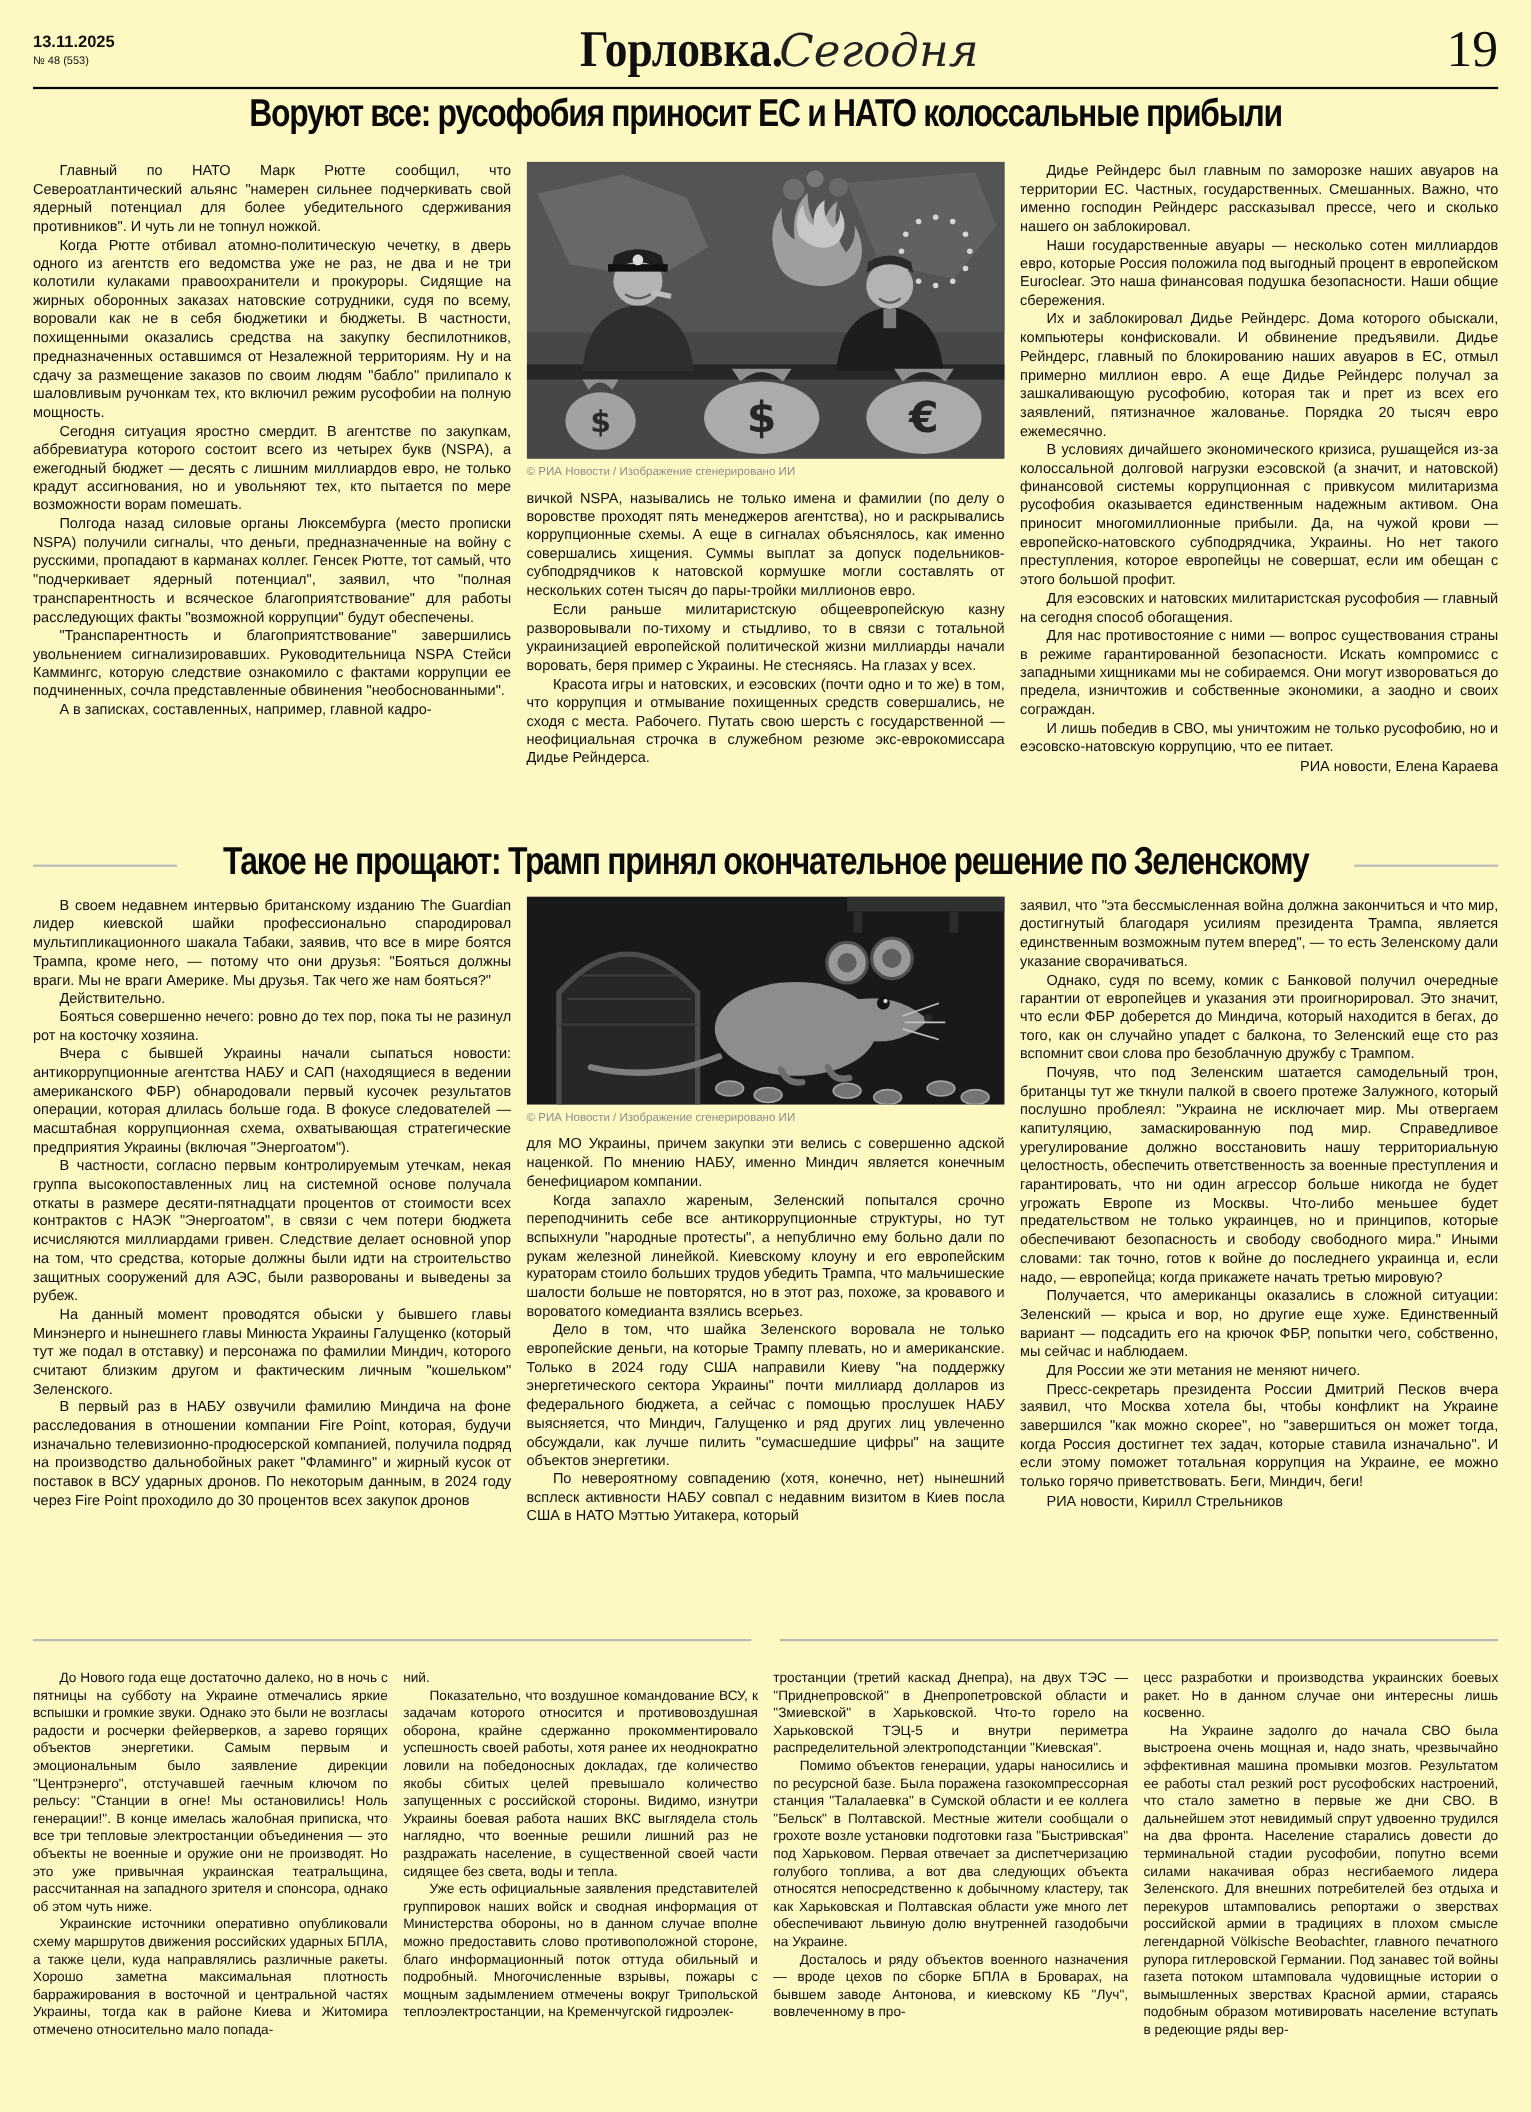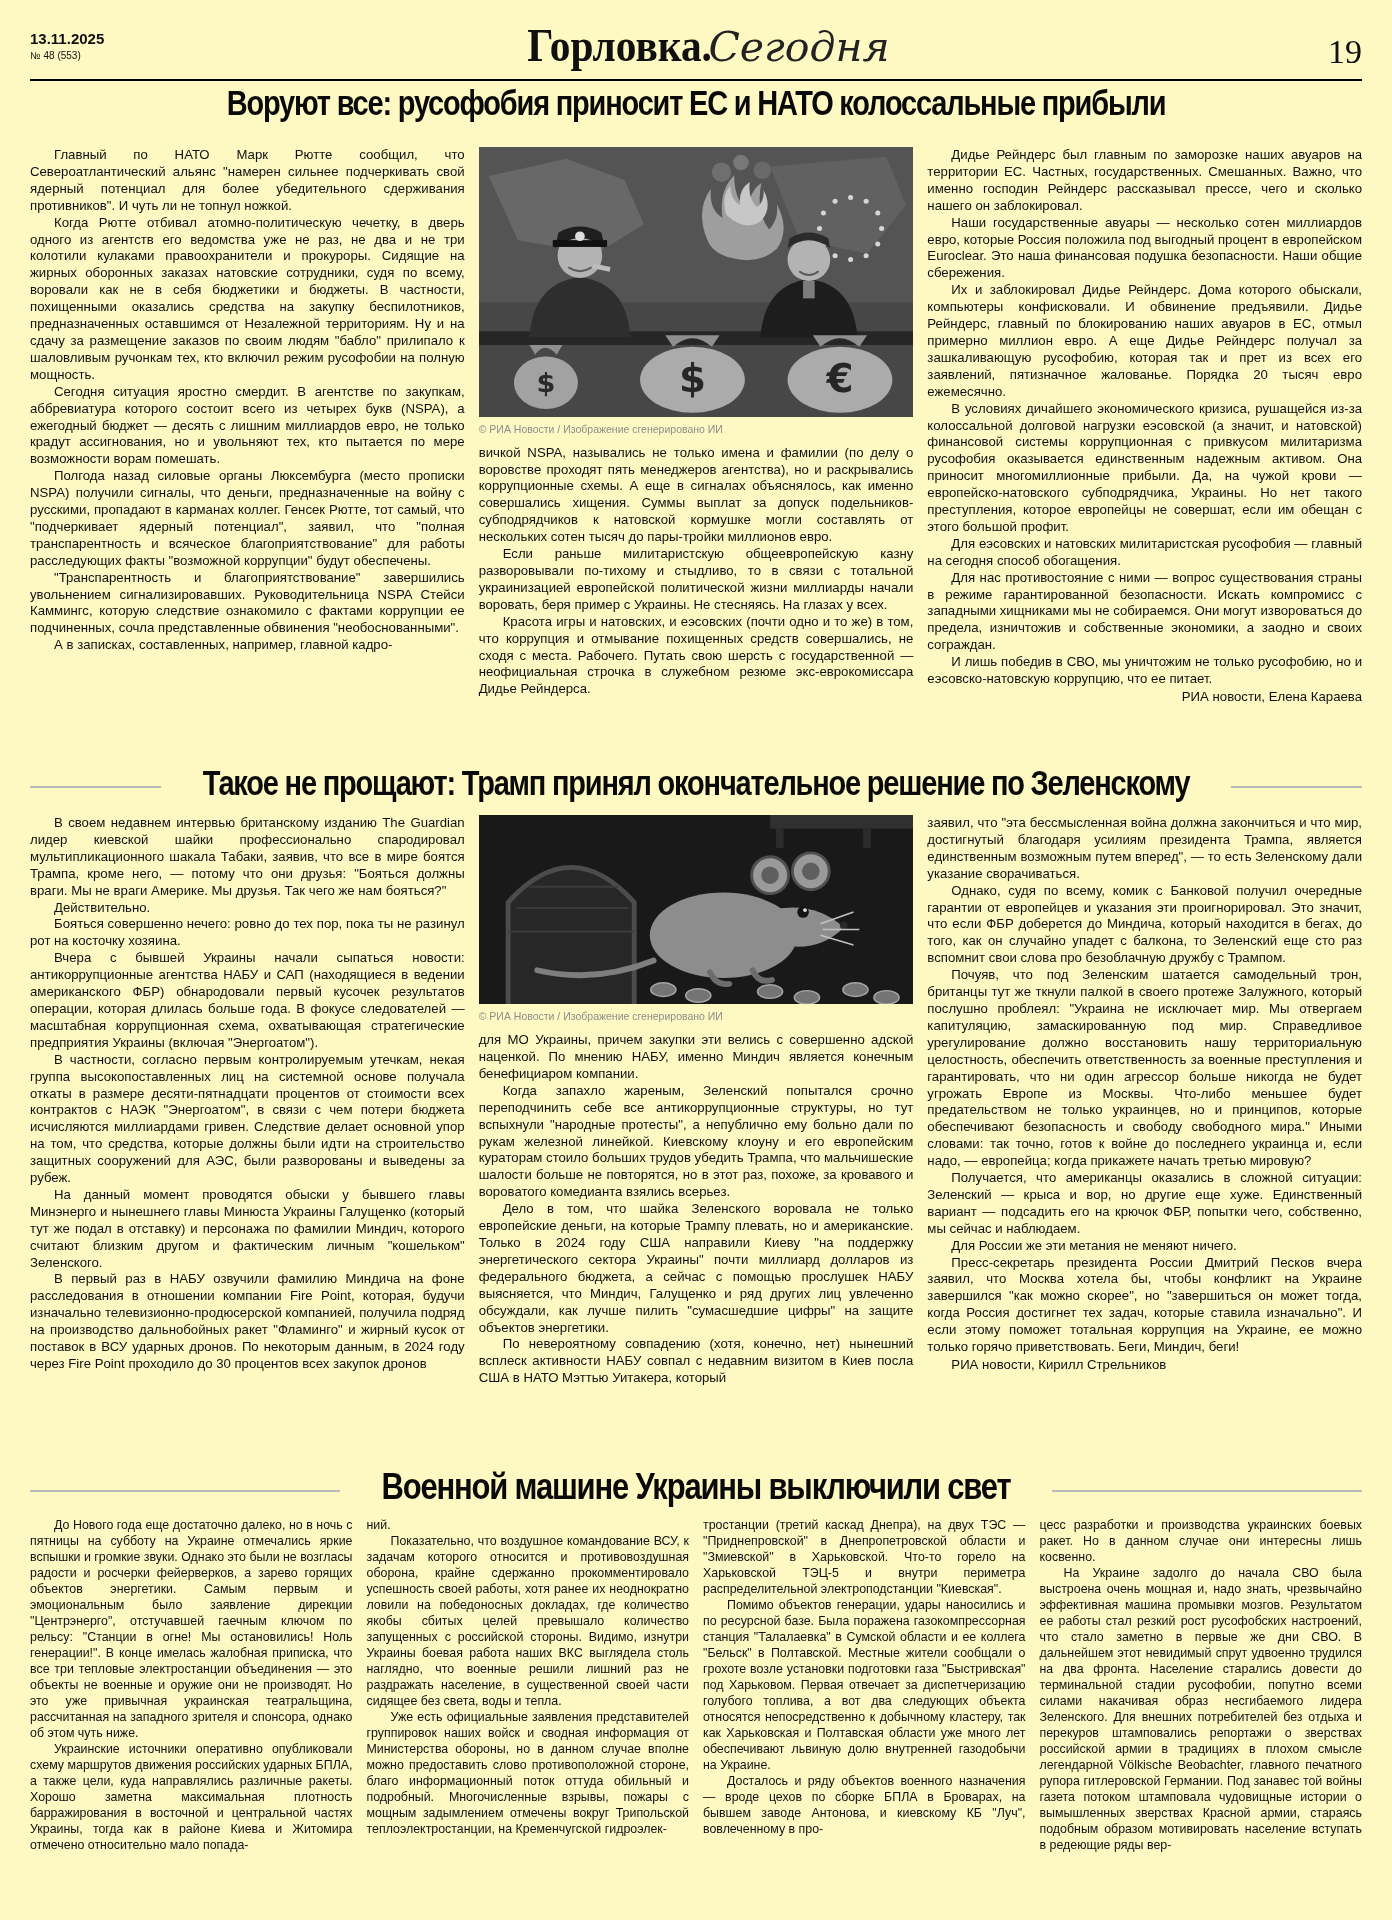--- a/index.html
+++ b/index.html
@@ -9,21 +9,21 @@
   
   .masthead-row{display:grid;grid-template-columns:1fr auto 1fr;align-items:end;}
   .issue-block{justify-self:start;align-self:start;padding-top:8px;}
   .date{font-weight:bold;font-size:15px;}
   .issue{font-size:10px;margin-top:3px;}
   .masthead{justify-self:center;white-space:nowrap;line-height:1;}
   .masthead .m1{font-family:"Liberation Serif",serif;font-weight:700;font-size:47px;
                 display:inline-block;transform:scaleX(0.88);transform-origin:right bottom;letter-spacing:0;}
   .masthead .m2{font-family:"DejaVu Serif",serif;font-style:italic;font-weight:400;font-size:41px;
                 display:inline-block;margin-left:-4px;color:#222;}
-  .pageno{justify-self:end;font-family:"Liberation Serif",serif;font-size:34px;line-height:1;}
+  .pageno{justify-self:end;font-family:"Liberation Serif",serif;font-size:47px;line-height:1;}
   .header-rule{height:2px;background:#000;margin-top:10px;}
   
   .headline{margin:16px;text-align:center;font-weight:700;letter-spacing:-1.2px;color:#0a0a0a;}
   .headline .stretch{display:inline-block;transform:scaleY(1.22);transform-origin:center bottom;white-space:nowrap;}
   .h-a1{font-size:29px;margin-top:10px;height:40px;}
   .h-a2{font-size:29px;}
   .h-a3{font-size:31px;}
   .titlerow{display:flex;align-items:center;gap:26px;}
   .titlerow .rule{flex:1;height:1.5px;background:#b9b9b9;}
   .titlerow-a2{margin-top:18px;height:44px;}
@@ -220,21 +220,20 @@
             <p class="para">Пресс-секретарь президента России Дмитрий Песков вчера заявил, что Москва хотела бы, чтобы конфликт на Украине завершился "как можно скорее", но "завершиться он может тогда, когда Россия достигнет тех задач, которые ставила изначально". И если этому поможет тотальная коррупция на Украине, ее можно только горячо приветствовать. Беги, Миндич, беги!</p>
           </div>
         <div class="byline indent">РИА новости, Кирилл Стрельников</div>
       </div>
     </div>
   </section>
 
   <section class="article art3">
     <div class="titlerow titlerow-a3">
       <div class="rule"></div>
-      <h1 class="headline h-a3"><span class="stretch">Военной машине Украины выключили свет</span></h1>
       <div class="rule"></div>
     </div>
     <div class="cols cols4">
       <div class="col">
           <p class="para">До Нового года еще достаточно далеко, но в ночь с пятницы на субботу на Украине отмечались яркие вспышки и громкие звуки. Однако это были не возгласы радости и росчерки фейерверков, а зарево горящих объектов энергетики. Самым первым и эмоциональным было заявление дирекции "Центрэнерго", отстучавшей гаечным ключом по рельсу: "Станции в огне! Мы остановились! Ноль генерации!". В конце имелась жалобная приписка, что все три тепловые электростанции объединения — это объекты не военные и оружие они не производят. Но это уже привычная украинская театральщина, рассчитанная на западного зрителя и спонсора, однако об этом чуть ниже.</p>
           <p class="para">Украинские источники оперативно опубликовали схему маршрутов движения российских ударных БПЛА, а также цели, куда направлялись различные ракеты. Хорошо заметна максимальная плотность барражирования в восточной и центральной частях Украины, тогда как в районе Киева и Житомира отмечено относительно мало попада-</p>
         </div>
       <div class="col">
           <p class="para noindent">ний.</p>
           <p class="para">Показательно, что воздушное командование ВСУ, к задачам которого относится и противовоздушная оборона, крайне сдержанно прокомментировало успешность своей работы, хотя ранее их неоднократно ловили на победоносных докладах, где количество якобы сбитых целей превышало количество запущенных с российской стороны. Видимо, изнутри Украины боевая работа наших ВКС выглядела столь наглядно, что военные решили лишний раз не раздражать население, в существенной своей части сидящее без света, воды и тепла.</p>

